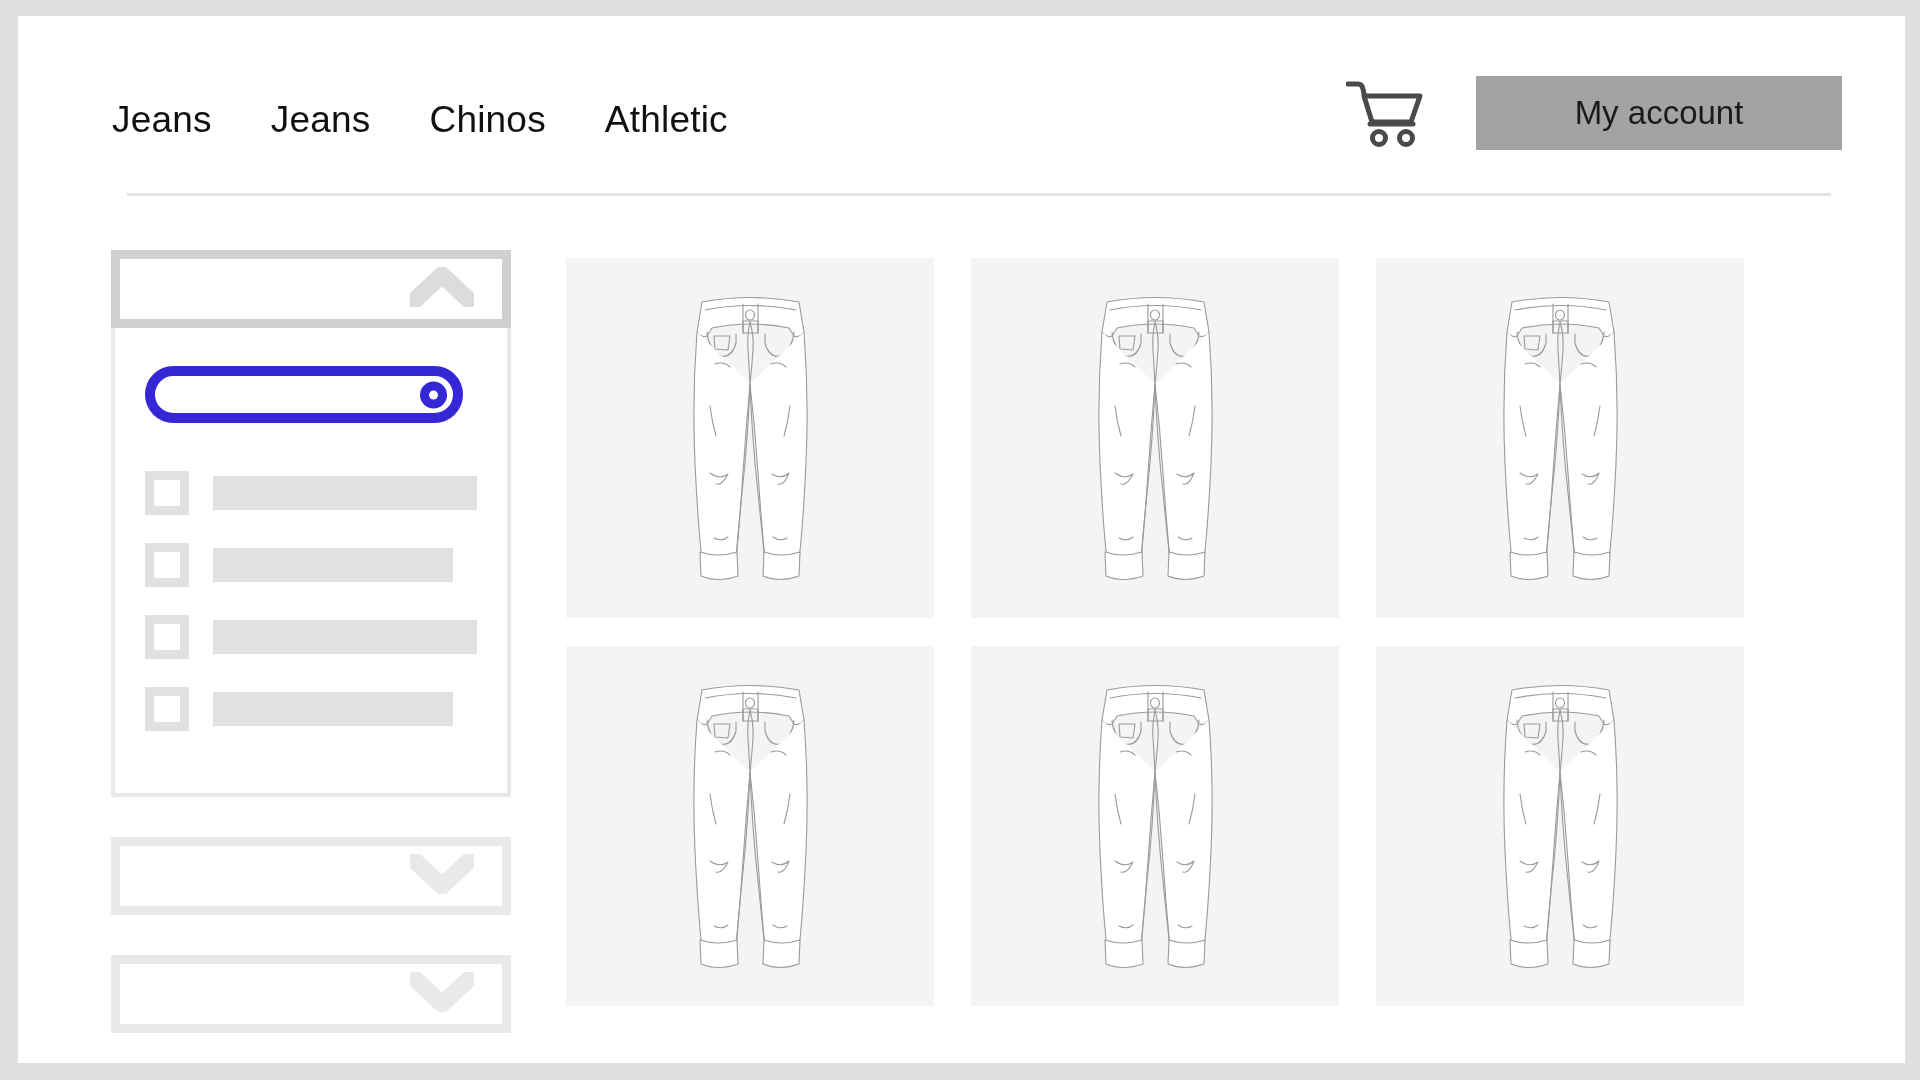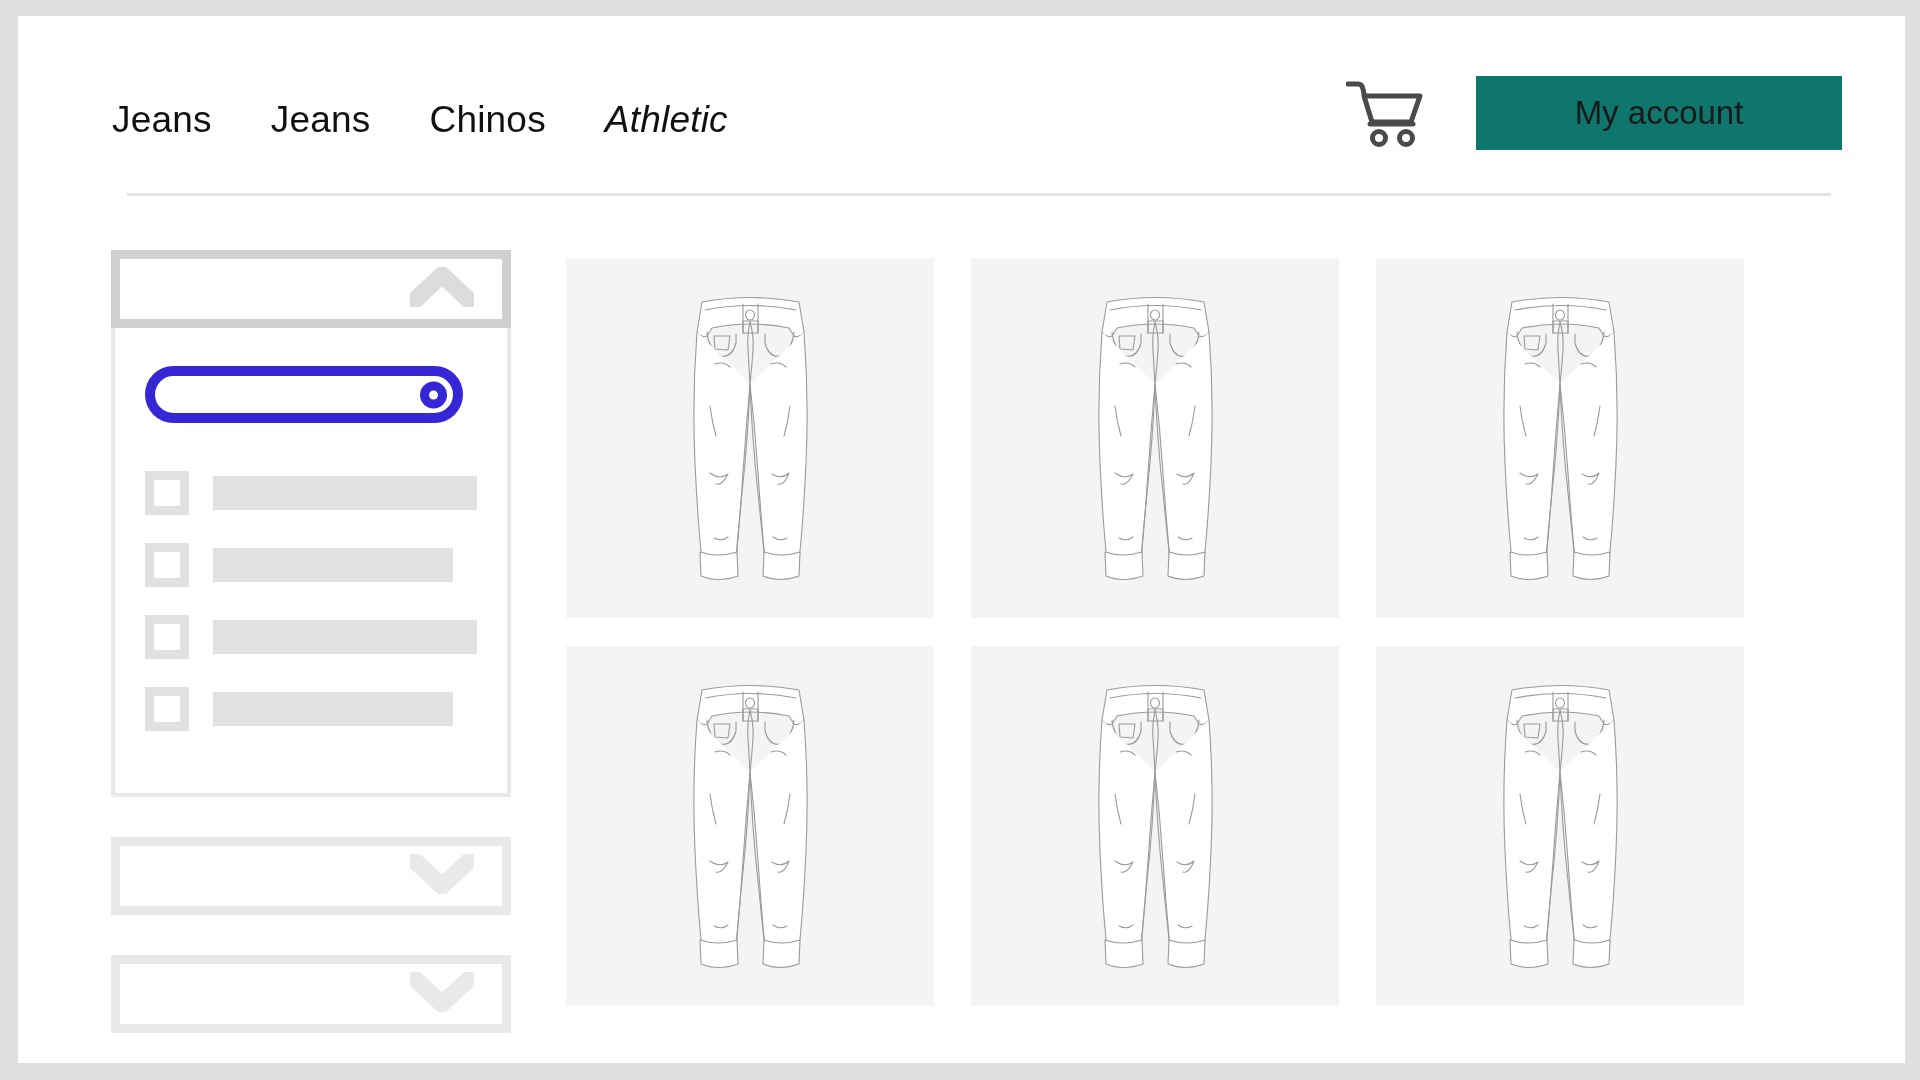--- a/index.html
+++ b/index.html
@@ -47,21 +47,21 @@
   .nav-item {
     font-size: 37px;
     font-weight: 400;
     color: #111111;
     letter-spacing: 0.2px;
     line-height: 44px;
     margin-right: 59px;
     white-space: nowrap;
     cursor: pointer;
   }
-  .nav-item:last-child { margin-right: 0; font-style: italic; }
+  .nav-item:last-child { margin-right: 0; }
 
   .header-right {
     position: absolute;
     right: 79px;
     top: 60px;
     display: flex;
     align-items: center;
   }
 
   .cart-btn {
@@ -71,21 +71,21 @@
     align-items: center;
     justify-content: center;
     cursor: pointer;
     margin-right: 48px;
   }
   .cart-btn svg { display: block; }
 
   .account-btn {
     width: 366px;
     height: 74px;
-    background: #0f766e;
+    background: #a3a3a3;
     display: flex;
     align-items: center;
     justify-content: center;
     font-size: 33px;
     color: #1a1a1a;
     cursor: pointer;
     border: none;
     font-family: "Liberation Sans", sans-serif;
   }
 

